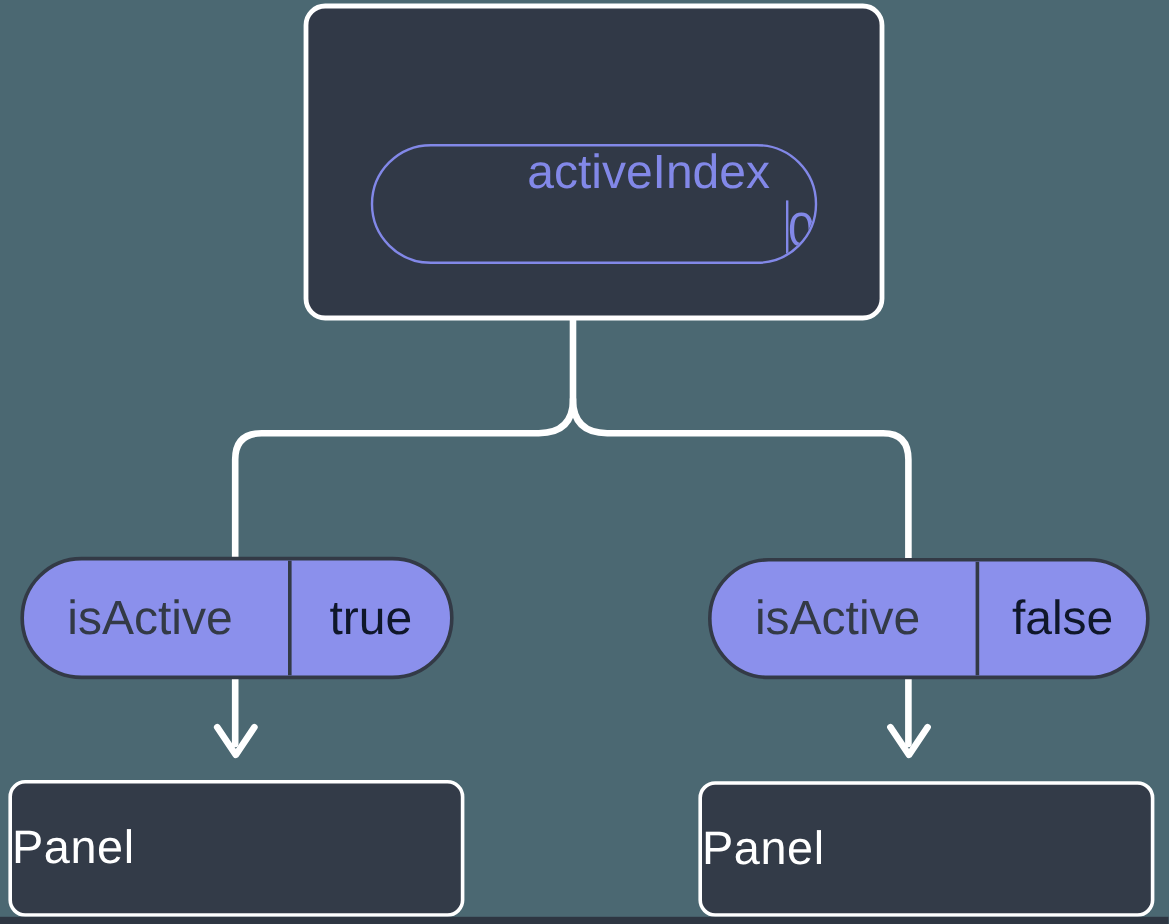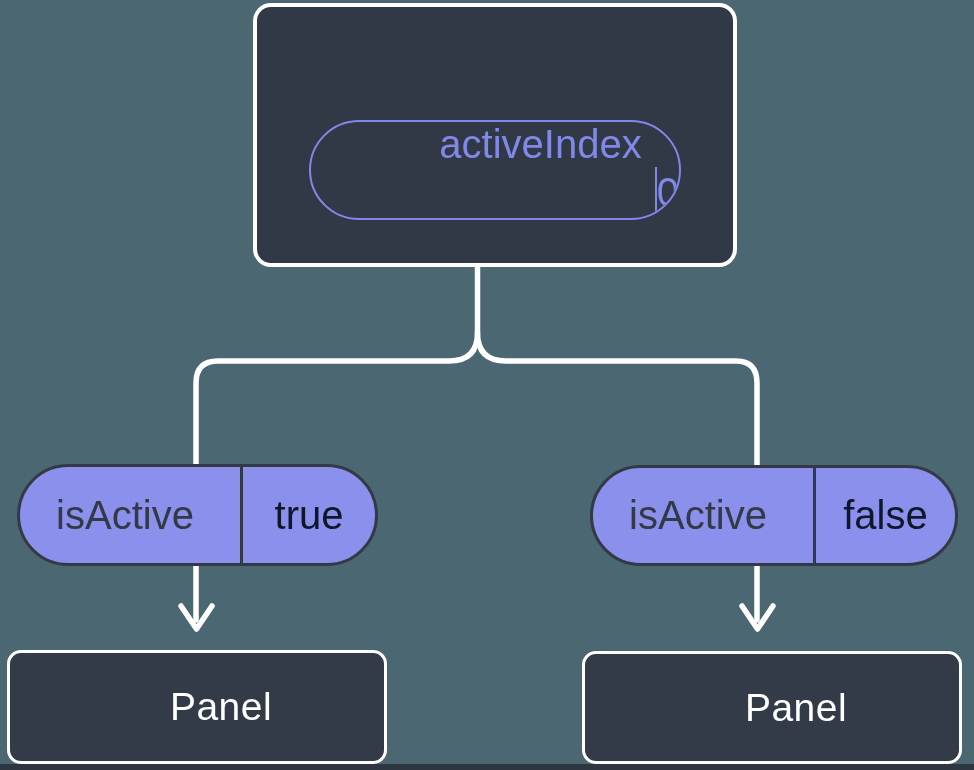--- a/index.html
+++ b/index.html
@@ -111,27 +111,25 @@
   }
   
   .panel-node {
     position: absolute;
     box-sizing: border-box;
     background: #333B48;
     border: 3px solid #FFFFFF;
     border-radius: 14px;
     display: flex;
     align-items: center;
-    justify-content: center;
     color: #FFFFFF;
     font-size: 39px;
     font-weight: 500;
     letter-spacing: 0.5px;
     z-index: 2;
-    padding-left: 48px;
   }
   .panel-node.left  { left: 7px;   top: 650px; width: 380px; height: 114px; }
   .panel-node.right { left: 582px; top: 651px; width: 380px; height: 113px; }
   .bottom-strip {
     position: absolute;
     left: 0; bottom: 0;
     width: 100%; height: 6px;
     background: #2E3642;
     z-index: 3;
   }

